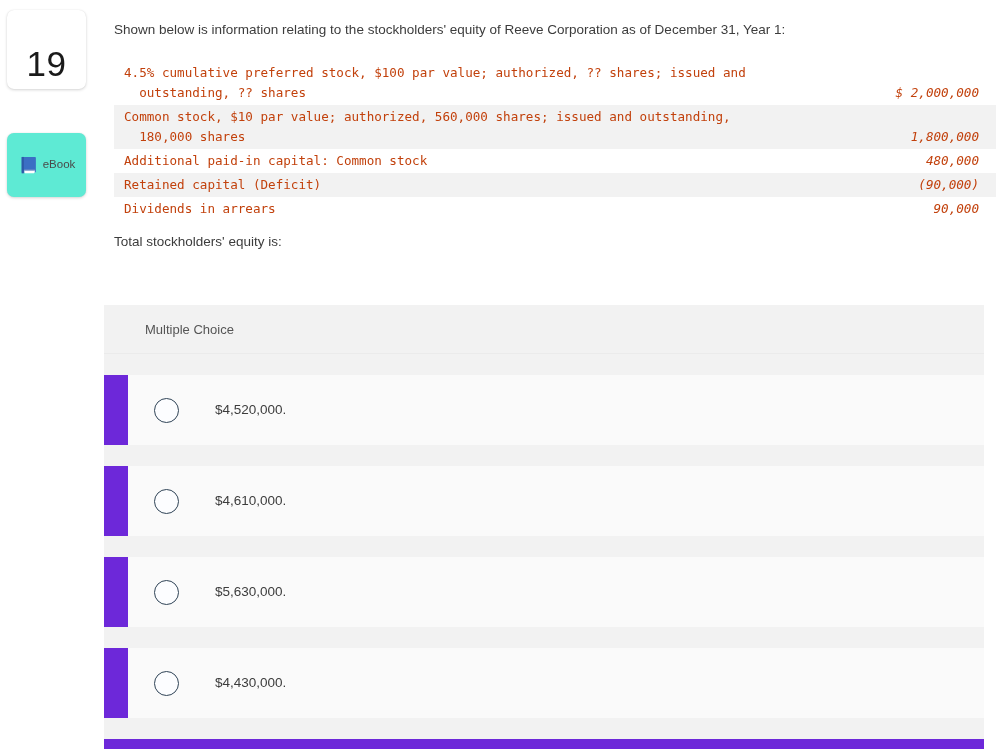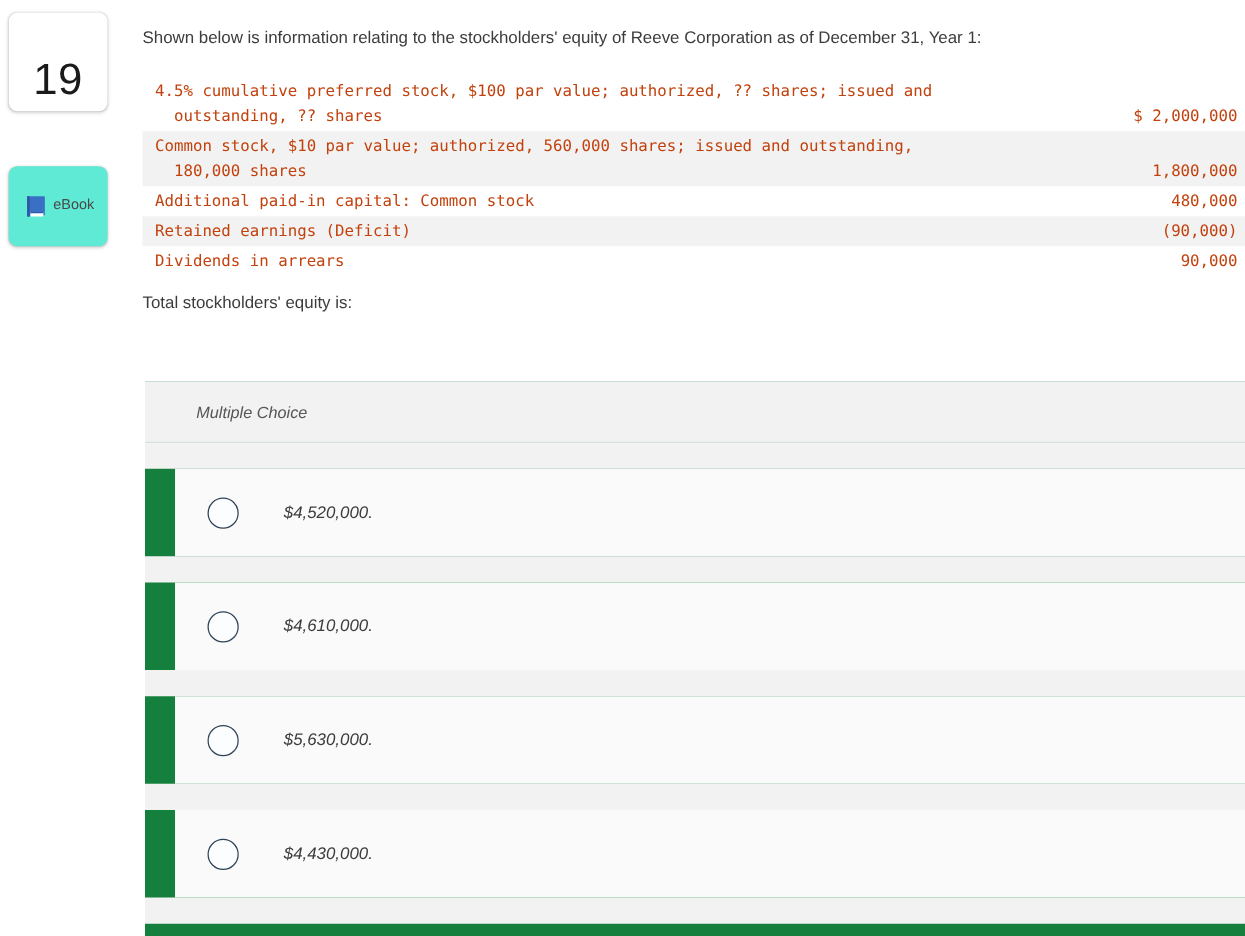--- a/index.html
+++ b/index.html
@@ -106,41 +106,41 @@
     line-height: 20px;
     white-space: pre;
   }
   .fin-row .amt {
     position: absolute;
     right: 0;
     bottom: 2px;
     line-height: 20px;
     white-space: pre;
     text-align: right;
-    padding-right: 6px;
+    padding-right: 17px;
+    font-style: italic;
   }
 
   
   .prompt {
     position: absolute;
     left: 10px; top: 233px;
     font-size: 13.5px;
     color: #3c3c3c;
     line-height: 1.4;
     white-space: nowrap;
   }
 
   
   .mc-panel {
     position: absolute;
-    left: 12px; top: 305px;
+    left: 0; top: 305px;
     width: 880px;
     height: 444px;
-    background: #15803d;
-    font-style: italic;
+    background: #6d28d9;
   }
   .mc-header {
     position: absolute;
     left: 0; top: 0;
     width: 880px;
     height: 49px;
     background: #f2f2f2;
     display: flex;
     align-items: center;
     border-bottom: 1px solid #ebebeb;
@@ -225,21 +225,21 @@
   180,000 shares</span>
         <span class="amt">1,800,000</span>
       </div>
 
       <div class="fin-row">
         <span class="desc">Additional paid-in capital: Common stock</span>
         <span class="amt">480,000</span>
       </div>
 
       <div class="fin-row shade">
-        <span class="desc">Retained earnings (Deficit)</span>
+        <span class="desc">Retained capital (Deficit)</span>
         <span class="amt">(90,000)</span>
       </div>
 
       <div class="fin-row">
         <span class="desc">Dividends in arrears</span>
         <span class="amt">90,000</span>
       </div>
 
     </div>
 

